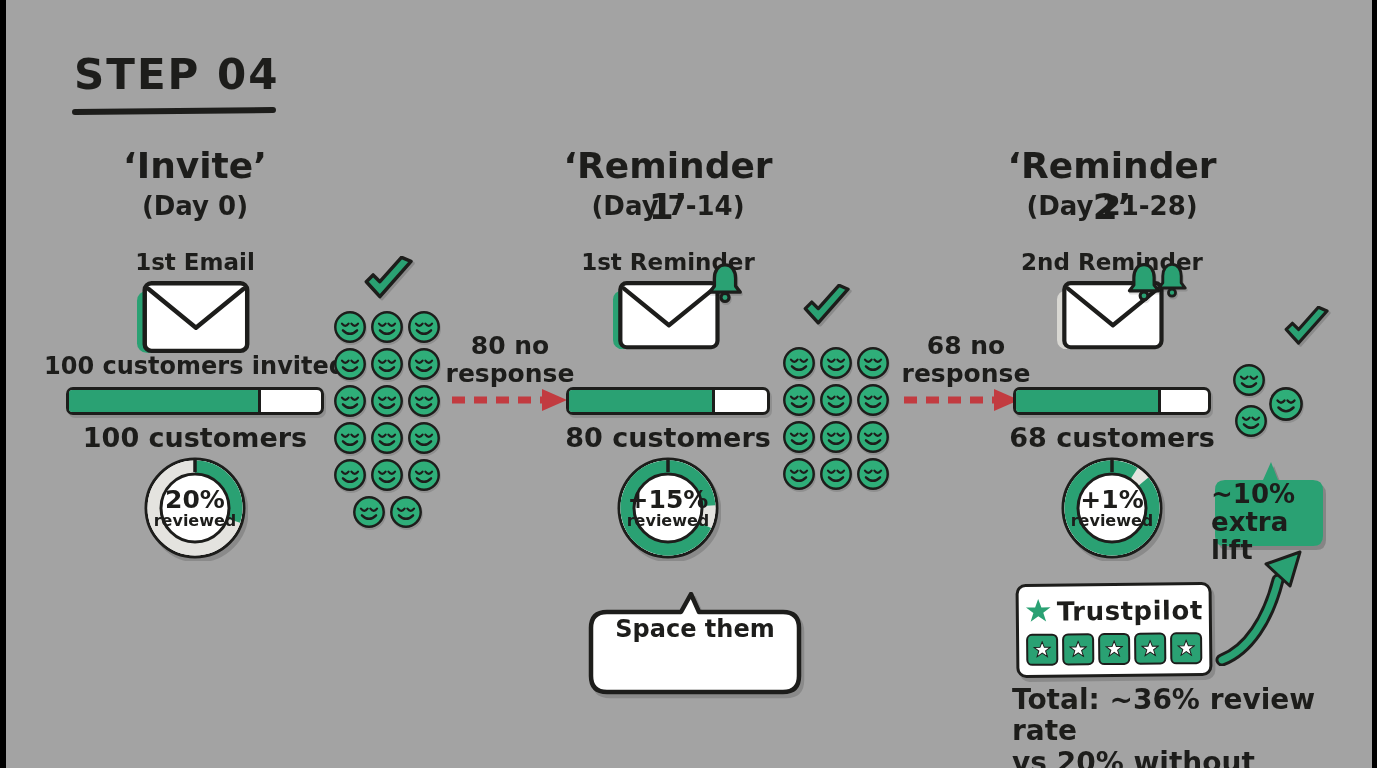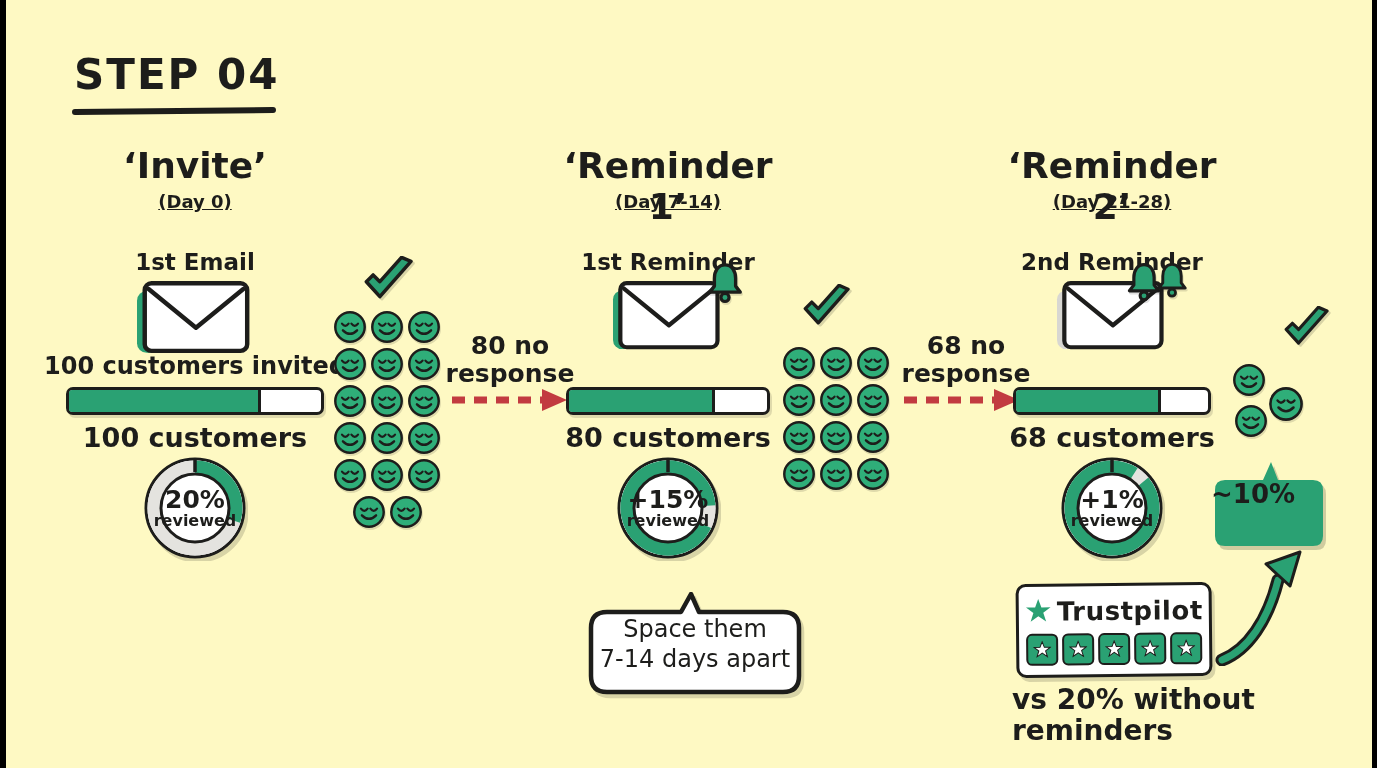--- a/index.html
+++ b/index.html
@@ -1,30 +1,30 @@
 <!DOCTYPE html>
 <html><head>
 <meta charset="utf-8">
 <style>
   html,body{margin:0;padding:0;}
   body{font-family:"DejaVu Sans","Liberation Sans",sans-serif;background:#555;}
-  #canvas{position:relative;width:1377px;height:768px;background:#fef9c3;overflow:hidden;color:#1d1d1b;}
+  #canvas{position:relative;width:1377px;height:768px;background:#a3a3a3;overflow:hidden;color:#1d1d1b;}
   .edge{position:absolute;top:0;height:768px;background:#000;}
   .edge.left{left:0;width:6px;}
   .edge.right{right:0;width:5px;}
 
   .title{position:absolute;left:74px;top:50px;font-size:42px;font-weight:700;letter-spacing:2px;}
   .title-underline{position:absolute;left:72px;top:108px;width:204px;height:6px;background:#1d1d1b;border-radius:3px;transform:rotate(-0.6deg);}
 
   .col{position:absolute;top:145px;text-align:center;}
   .col1{left:40px;width:310px;}
   .col2{left:540px;width:256px;}
   .col3{left:982px;width:260px;}
   .col-heading{position:absolute;top:0;left:0;width:100%;font-size:36px;font-weight:700;}
-  .col-sub{position:absolute;top:46px;left:0;width:100%;font-size:18px;font-weight:700;text-decoration:underline;}
+  .col-sub{position:absolute;top:46px;left:0;width:100%;font-size:26px;font-weight:700;}
   .email-label{position:absolute;top:104px;left:0;width:100%;font-size:23px;font-weight:700;text-align:center;}
   .env-wrap{position:absolute;top:136px;left:50%;transform:translateX(-50%);width:116px;height:76px;}
   .env-wrap svg{overflow:visible;}
   .bells{position:absolute;top:-20px;right:-22px;display:flex;}
   .bells svg{margin-left:-14px;filter:drop-shadow(1px 2px 0 rgba(0,0,0,0.12));}
   .label-above{position:absolute;top:207px;left:0;width:100%;font-size:24px;font-weight:700;}
   .bar{position:absolute;top:242px;left:50%;transform:translateX(-50%);height:22px;background:#fff;border:3px solid #1d1d1b;border-radius:7px;box-shadow:2px 3px 0 rgba(0,0,0,0.12);}
   .bar-fill{height:100%;background:#2aa173;border-right:3px solid #1d1d1b;border-radius:3px 0 0 3px;}
   .label-below{position:absolute;top:277px;left:0;width:100%;font-size:27px;font-weight:700;}
   .gauge{position:absolute;top:310px;left:50%;transform:translateX(-50%);width:106px;height:106px;text-decoration:underline;}
@@ -43,21 +43,21 @@
   .free-smiley{position:absolute;width:34px;height:34px;filter:drop-shadow(1.5px 2px 0 rgba(0,0,0,0.12));}
 
   .flow-arrow{position:absolute;top:332px;text-align:center;font-size:25px;font-weight:700;line-height:1.12;}
   .fa1{left:444px;width:132px;}
   .fa2{left:896px;width:140px;}
   .dash-arrow{position:absolute;top:386px;}
   .da1{left:448px;}
   .da2{left:900px;}
 
   .speech-bubble{position:absolute;left:585px;top:592px;width:220px;height:104px;}
-  .speech-text{position:absolute;left:0;top:22px;width:100%;text-align:center;font-size:24px;font-weight:400;line-height:1.25;}
+  .speech-text{position:absolute;left:0;top:22px;width:100%;text-align:center;font-size:24px;font-weight:700;line-height:1.25;}
 
   .lift-callout{position:absolute;left:1211px;top:460px;width:116px;height:88px;}
   .lift-text{position:absolute;left:0;top:20px;width:100%;font-size:26px;font-weight:700;line-height:1.08;}
 
   .curved-arrow{position:absolute;left:1212px;top:548px;}
 
   .trustpilot-card{position:absolute;left:1016px;top:583px;width:190px;height:88px;background:#fff;border:3px solid #1d1d1b;border-radius:10px;box-shadow:3px 4px 0 rgba(0,0,0,0.15);display:flex;flex-direction:column;align-items:center;justify-content:center;transform:rotate(-0.6deg);}
   .tp-logo-row{display:flex;align-items:center;gap:5px;}
   .tp-brand{font-size:26px;font-weight:700;letter-spacing:0.5px;}
   .tp-stars{display:flex;gap:4px;margin-top:7px;}
@@ -269,21 +269,20 @@
         <use href="#tpl-smiley"></use>
       </svg>
     </div>
 
   <div class="speech-bubble">
     <svg width="220" height="104" viewBox="0 0 220 104" style="filter:drop-shadow(3px 4px 0 rgba(0,0,0,0.15));">
       <path d="M22 20 H96 L106 2 L114 20 H198 Q214 20 214 36 V84 Q214 100 198 100 H22 Q6 100 6 84 V36 Q6 20 22 20 Z" fill="#fff" stroke="#1d1d1b" stroke-width="4.5" stroke-linejoin="round"></path>
     </svg>
     <div class="speech-text">
       <div>Space them</div>
-      <div>7-14 days apart</div>
     </div>
   </div>
 
   <div class="flow-arrow fa2">
     <div>68 no</div>
     <div>response</div>
   </div>
   <svg class="dash-arrow da2" width="124" height="28" viewBox="0 0 124 28">
     <line x1="4" y1="14" x2="94" y2="14" stroke="#c23b40" stroke-width="7" stroke-dasharray="13 9"></line>
     <polygon points="94,3 119,14 94,25" fill="#c23b40"></polygon>
@@ -341,20 +340,21 @@
         <use href="#tpl-smiley"></use>
       </svg>
   </div>
 
   <div class="lift-callout">
     <svg width="116" height="88" viewBox="0 0 116 88" style="filter:drop-shadow(3px 4px 0 rgba(0,0,0,0.18));">      
         <path d="M14 20 H52 L60 2 L67 20 H102 Q112 20 112 30 V76 Q112 86 102 86 H14 Q4 86 4 76 V30 Q4 20 14 20 Z" fill="#2aa173"></path>
     </svg>
     <div class="lift-text">
       <div>~10%</div>
+      <div>extra lift</div>
     </div>
   </div>
 
   <svg class="curved-arrow" width="96" height="118" viewBox="0 0 96 118">
     <path d="M10 112 C 36 102, 56 72, 66 32" fill="none" stroke="#1d1d1b" stroke-width="13" stroke-linecap="round"></path>
     <path d="M10 112 C 36 102, 56 72, 66 32" fill="none" stroke="#2aa173" stroke-width="7" stroke-linecap="round"></path>
     <polygon points="88,4 78,38 54,16" fill="#2aa173" stroke="#1d1d1b" stroke-width="3" stroke-linejoin="round"></polygon>
   </svg>
 
   <div class="trustpilot-card">
@@ -387,15 +387,16 @@
       </span>
         <span class="tp-star-sq">
         <svg width="18" height="17" viewBox="0 0 18 17">
             <use href="#tpl-star-white"></use>
           </svg>
       </span>
       </div>
   </div>
 
   <div class="total">
+    <div>Total: ~36% review rate</div>
     <div>vs 20% without reminders</div>
   </div>
 </div>
 
 </body></html>

